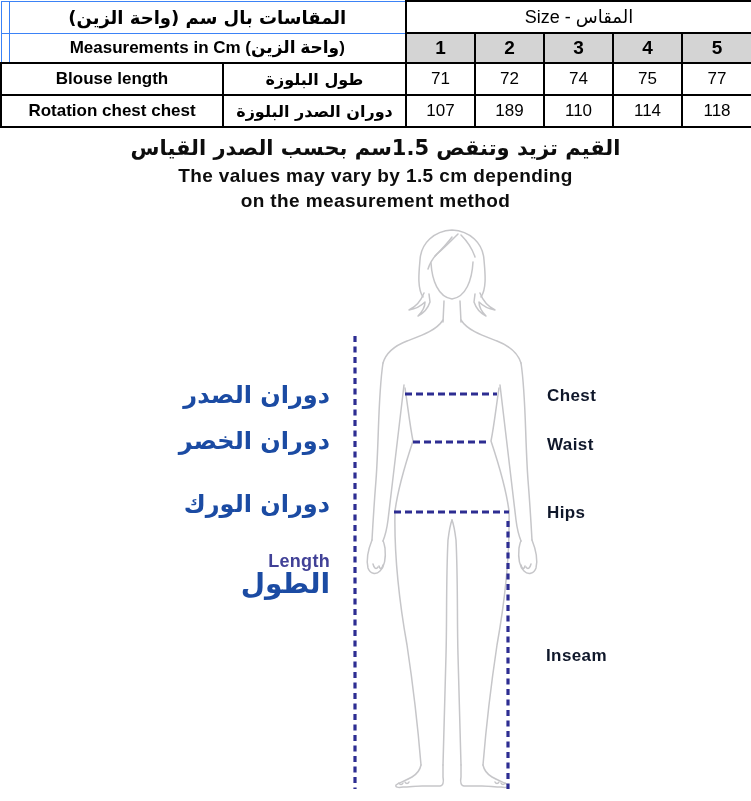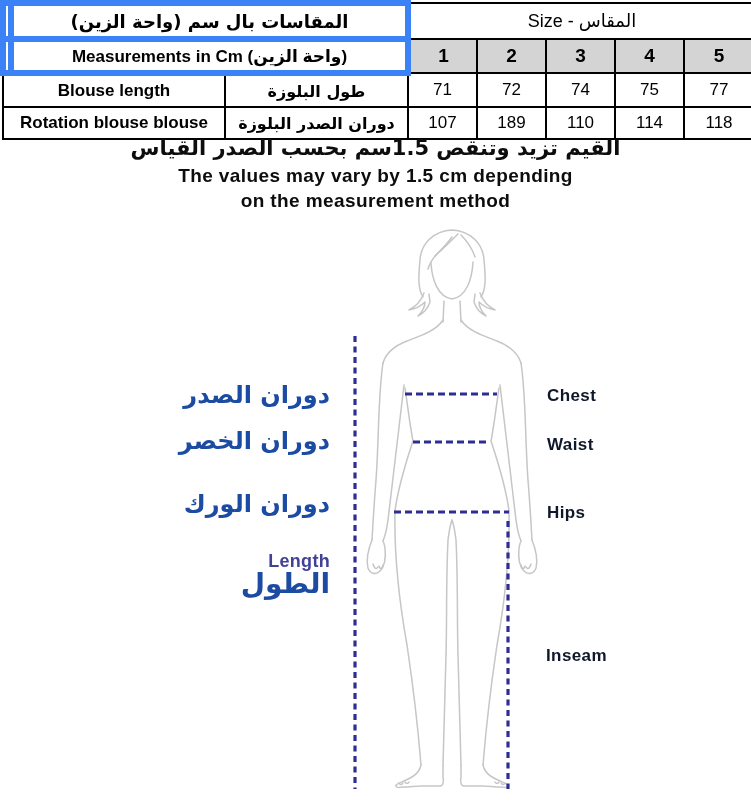--- a/index.html
+++ b/index.html
@@ -10,21 +10,21 @@
 
   
   table.size-table{
     position:absolute;top:0;left:0;width:751px;
     border-collapse:collapse;table-layout:fixed;
   }
   table.size-table td{
     padding:0;text-align:center;vertical-align:middle;
     color:#000;overflow:hidden;white-space:nowrap;
   }
-  td.thin{border:6px solid #3b82f6;background:#fff;}
+  td.thin{border:1px solid #3b82f6;background:#fff;}
   td.blk{border:2px solid #000;background:#fff;}
   td.gray{background:#d4d4d4;}
   tr.r1 td{height:30px;}
   tr.r2 td{height:28px;}
   tr.r3 td,tr.r4 td{height:30px;}
   .title-ar{font-weight:bold;font-size:18px;font-family:"DejaVu Sans",sans-serif;}
   .title-en{font-weight:bold;font-size:17px;font-family:"Liberation Sans","DejaVu Sans",sans-serif;}
   .size-hdr{font-size:18px;font-family:"Liberation Sans","DejaVu Sans",sans-serif;}
   .sz{font-weight:bold;font-size:19px;}
   .cell-en{font-weight:bold;font-size:17px;}
@@ -87,21 +87,21 @@
     <tr class="r3">
       <td class="blk cell-en" colspan="2">Blouse length</td>
       <td class="blk cell-ar" dir="rtl">طول البلوزة</td>
       <td class="blk cell-val">71</td>
       <td class="blk cell-val">72</td>
       <td class="blk cell-val">74</td>
       <td class="blk cell-val">75</td>
       <td class="blk cell-val">77</td>
     </tr>
     <tr class="r4">
-      <td class="blk cell-en" colspan="2">Rotation blouse blouse</td>
+      <td class="blk cell-en" colspan="2">Rotation chest chest</td>
       <td class="blk cell-ar" dir="rtl">دوران الصدر البلوزة</td>
       <td class="blk cell-val">107</td>
       <td class="blk cell-val">189</td>
       <td class="blk cell-val">110</td>
       <td class="blk cell-val">114</td>
       <td class="blk cell-val">118</td>
     </tr>
   </tbody>
     </table>
 

